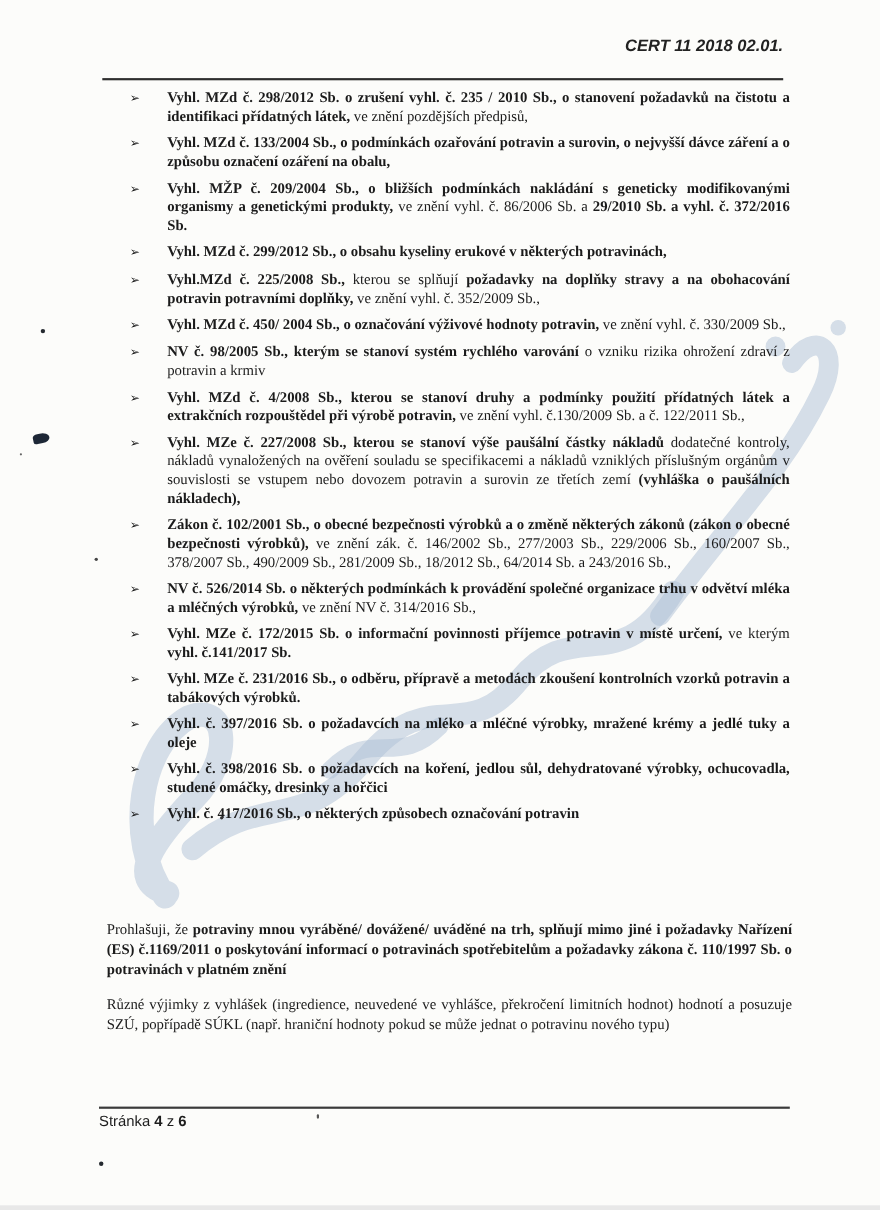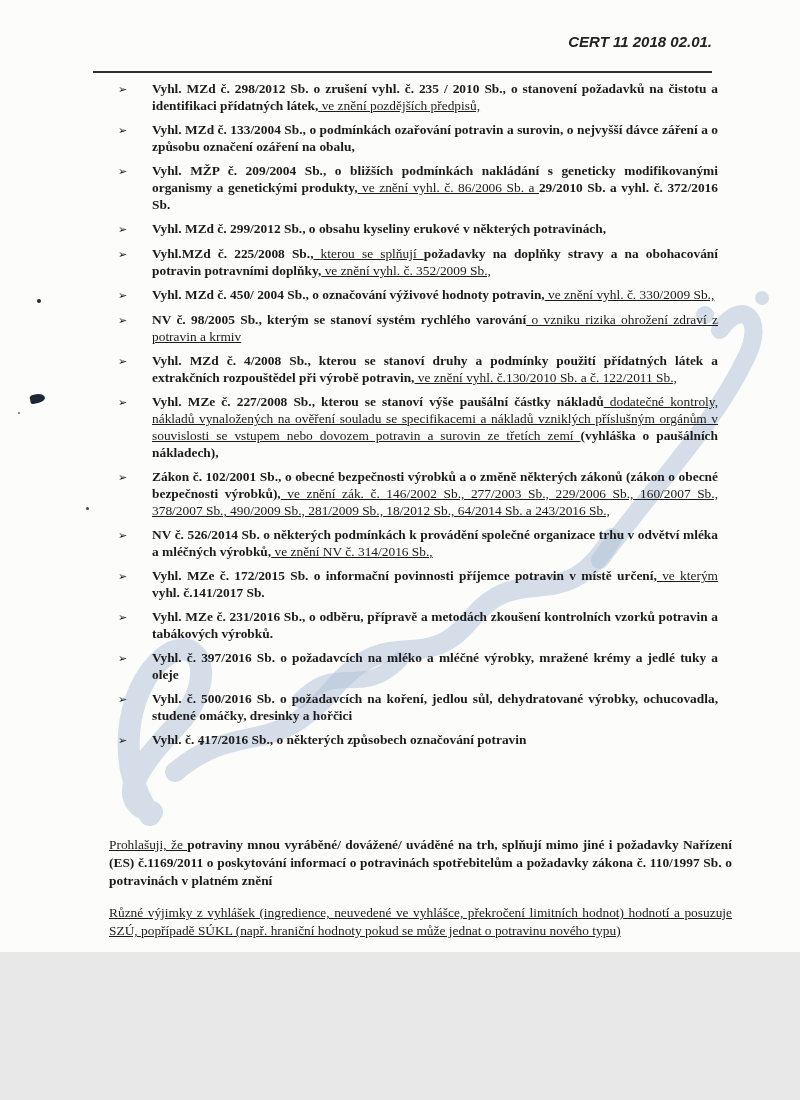--- a/index.html
+++ b/index.html
@@ -1,18 +1,18 @@
 <!DOCTYPE html>
 <html lang="cs"><head>
 <meta charset="utf-8">
 <style>
   html,body{margin:0;padding:0;background:#e8e8e8;}
   .page{
     position:relative;
-    width:800px;height:952px;
+    width:800px;height:1096px;
     margin:0 auto;
     background:#fcfcfa;
     overflow:hidden;
     font-family:"Liberation Serif", serif;
     color:#1b1b1b;
   }
   .watermark{position:absolute;left:0;top:0;width:800px;height:1100px;z-index:0;pointer-events:none;}
   .content{position:relative;z-index:1;}
   .doc-code{
     position:absolute;top:33px;right:88px;
@@ -21,23 +21,23 @@
   }
   .top-rule{position:absolute;top:71px;left:93px;width:619px;height:2px;background:#2e2e2e;}
   .law-list{position:absolute;top:80px;left:118px;width:600px;}
   .item{display:flex;margin-bottom:7px;font-size:13.4px;line-height:17px;}
   .marker{
     flex:none;width:34px;font-family:"DejaVu Sans", sans-serif;
     font-size:11px;color:#111;padding-top:1px;
   }
   .itext{flex:1;text-align:justify;}
   .b{font-weight:bold;}
-  .r{font-weight:normal;text-decoration:underline;}
+  .r{font-weight:normal;}
   .para{
-    position:absolute;left:109px;width:623px;
+    position:absolute;left:97px;width:623px;
     font-size:13.4px;line-height:18px;text-align:justify;
   }
   .para-declaration{top:836px;}
   .para-exceptions{top:904px;}
   .footer-rule{position:absolute;top:1006px;left:90px;width:628px;height:2px;background:#3a3a3a;}
   .footer-text{
     position:absolute;top:1012px;left:90px;width:628px;text-align:left;
     font-family:"Liberation Sans", sans-serif;font-size:13.5px;color:#1d1d1d;
   }
   .speck{position:absolute;background:#24292f;border-radius:50%;}
@@ -102,21 +102,21 @@
         <div class="itext"><span class="b">Vyhl. MZd č. 450/ 2004 Sb., o označování výživové hodnoty potravin,</span><span class="r"> ve znění vyhl. č. 330/2009 Sb.,</span></div>
       </div>
 
       <div class="item">
         <span class="marker">➢</span>
         <div class="itext"><span class="b">NV č. 98/2005 Sb., kterým se stanoví systém rychlého varování</span><span class="r"> o vzniku rizika ohrožení zdraví z potravin a krmiv</span></div>
       </div>
 
       <div class="item">
         <span class="marker">➢</span>
-        <div class="itext"><span class="b">Vyhl. MZd č. 4/2008 Sb., kterou se stanoví druhy a podmínky použití přídatných látek a extrakčních rozpouštědel při výrobě potravin,</span><span class="r"> ve znění vyhl. č.130/2010 Sb. a č. 122/2011 Sb.,</span></div>
+        <div class="itext"><span class="b">Vyhl. MZd č. 4/2008 Sb., kterou se stanoví druhy a podmínky použití přídatných látek a extrakčních rozpouštědel při výrobě potravin,</span><span class="r"> ve znění vyhl. č.130/2009 Sb. a č. 122/2011 Sb.,</span></div>
       </div>
 
       <div class="item">
         <span class="marker">➢</span>
         <div class="itext"><span class="b">Vyhl. MZe č. 227/2008 Sb., kterou se stanoví výše paušální částky nákladů</span><span class="r"> dodatečné kontroly, nákladů vynaložených na ověření souladu se specifikacemi a nákladů vzniklých příslušným orgánům v souvislosti se vstupem nebo dovozem potravin a surovin ze třetích zemí </span><span class="b">(vyhláška o paušálních nákladech),</span></div>
       </div>
 
       <div class="item">
         <span class="marker">➢</span>
         <div class="itext"><span class="b">Zákon č. 102/2001 Sb., o obecné bezpečnosti výrobků a o změně některých zákonů (zákon o obecné bezpečnosti výrobků),</span><span class="r"> ve znění zák. č. 146/2002 Sb., 277/2003 Sb., 229/2006 Sb., 160/2007 Sb., 378/2007 Sb., 490/2009 Sb., 281/2009 Sb., 18/2012 Sb., 64/2014 Sb. a 243/2016 Sb.,</span></div>
@@ -137,21 +137,21 @@
         <div class="itext"><span class="b">Vyhl. MZe č. 231/2016 Sb., o odběru, přípravě a metodách zkoušení kontrolních vzorků potravin a tabákových výrobků.</span></div>
       </div>
 
       <div class="item">
         <span class="marker">➢</span>
         <div class="itext"><span class="b">Vyhl. č. 397/2016 Sb. o požadavcích na mléko a mléčné výrobky, mražené krémy a jedlé tuky a oleje</span></div>
       </div>
 
       <div class="item">
         <span class="marker">➢</span>
-        <div class="itext"><span class="b">Vyhl. č. 500/2016 Sb. o požadavcích na koření, jedlou sůl, dehydratované výrobky, ochucovadla, studené omáčky, dresinky a hořčici</span></div>
+        <div class="itext"><span class="b">Vyhl. č. 398/2016 Sb. o požadavcích na koření, jedlou sůl, dehydratované výrobky, ochucovadla, studené omáčky, dresinky a hořčici</span></div>
       </div>
 
       <div class="item">
         <span class="marker">➢</span>
         <div class="itext"><span class="b">Vyhl. č. 417/2016 Sb., o některých způsobech označování potravin</span></div>
       </div>
 
     </div>
 
     <div class="para para-declaration"><span class="r">Prohlašuji, že </span><span class="b">potraviny mnou vyráběné/ dovážené/ uváděné na trh, splňují mimo jiné i požadavky Nařízení (ES) č.1169/2011 o poskytování informací o potravinách spotřebitelům a požadavky zákona č. 110/1997 Sb. o potravinách v platném znění</span></div>

